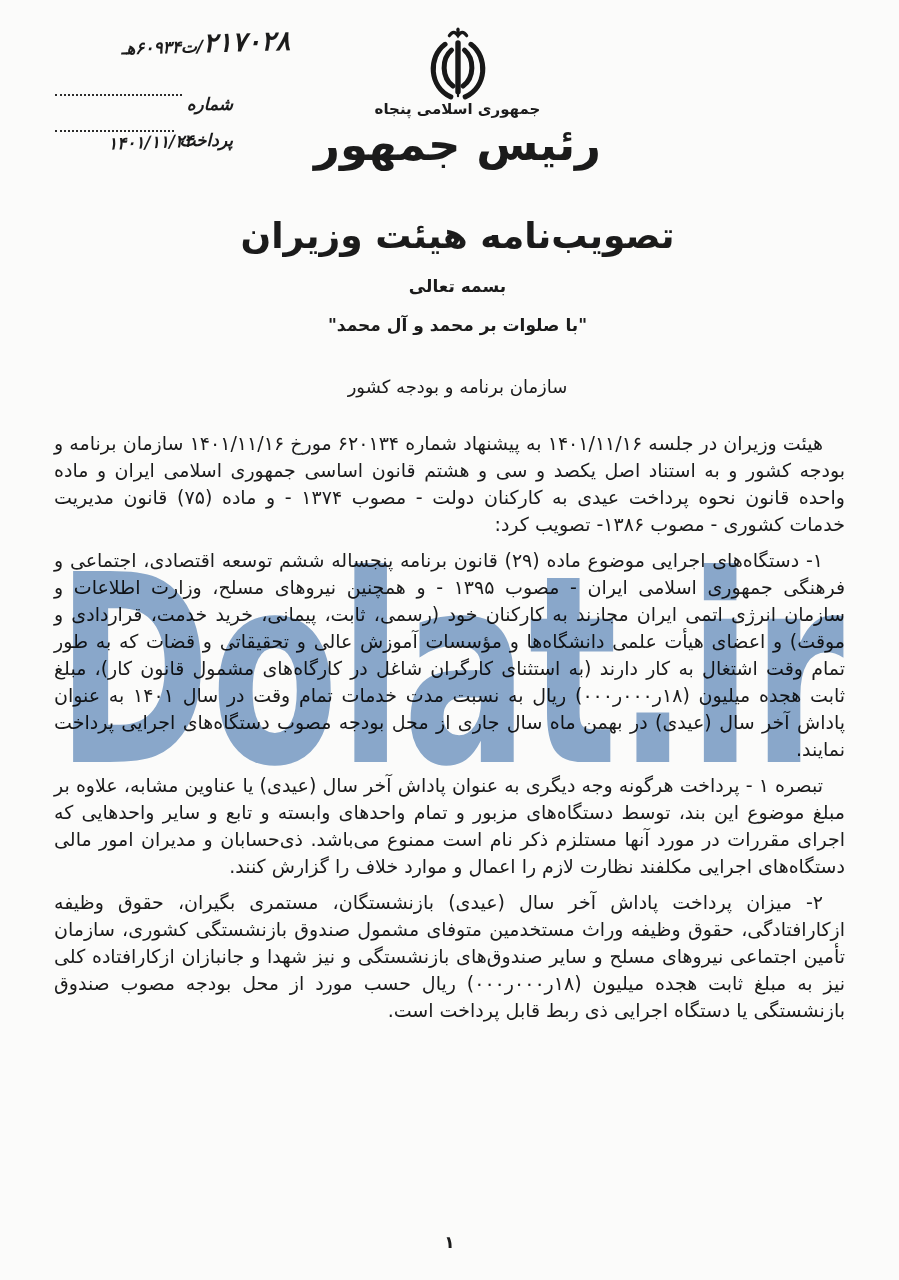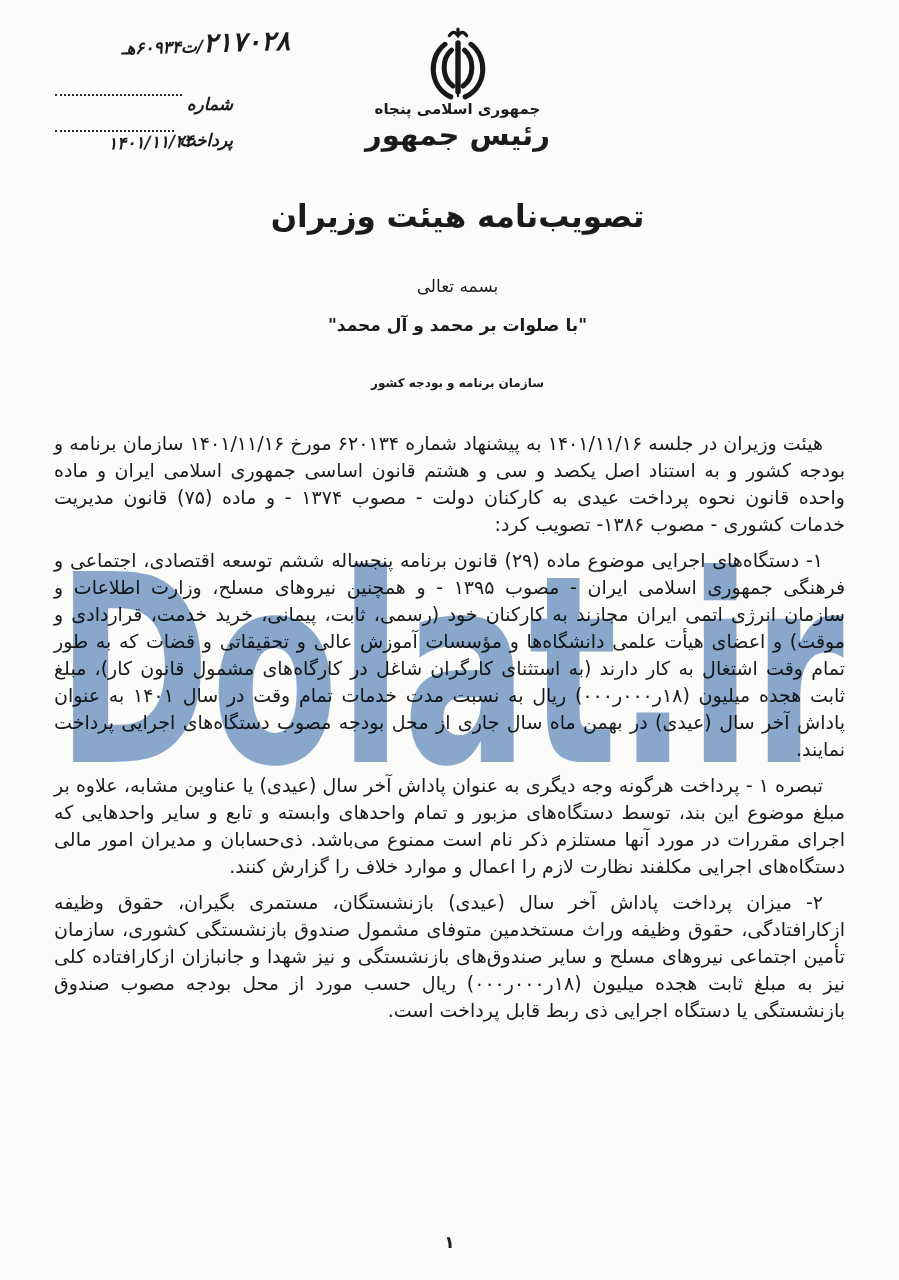--- a/index.html
+++ b/index.html
@@ -50,25 +50,25 @@
 
   
   .center-line{
     left:50%;transform:translateX(-50%);
     margin-left:8px;
     text-align:center;white-space:nowrap;
     direction:rtl;
   }
   .emblem{top:24px;}
   .country{top:100px;font-size:15px;font-weight:bold;}
-  .president{top:118px;font-size:29px;font-weight:bold;}
-  .doctype{top:198px;font-size:31px;font-weight:bold;}
-  .besmele{top:276px;font-size:17px;font-weight:normal;}
+  .president{top:118px;font-size:45px;font-weight:bold;}
+  .doctype{top:215px;font-size:36px;font-weight:bold;}
+  .besmele{top:276px;font-size:17px;font-weight:bold;}
   .salavat{top:315px;font-size:17px;font-weight:bold;}
-  .addressee{top:376px;font-size:12px;font-weight:bold;}
+  .addressee{top:376px;font-size:18px;font-weight:normal;}
 
   
   .doc-body{
     left:54px;top:430px;width:791px;
     direction:rtl;
     font-size:19px;line-height:27px;
     text-align:justify;
   }
   .doc-body p{
     margin:0 0 9px 0;

